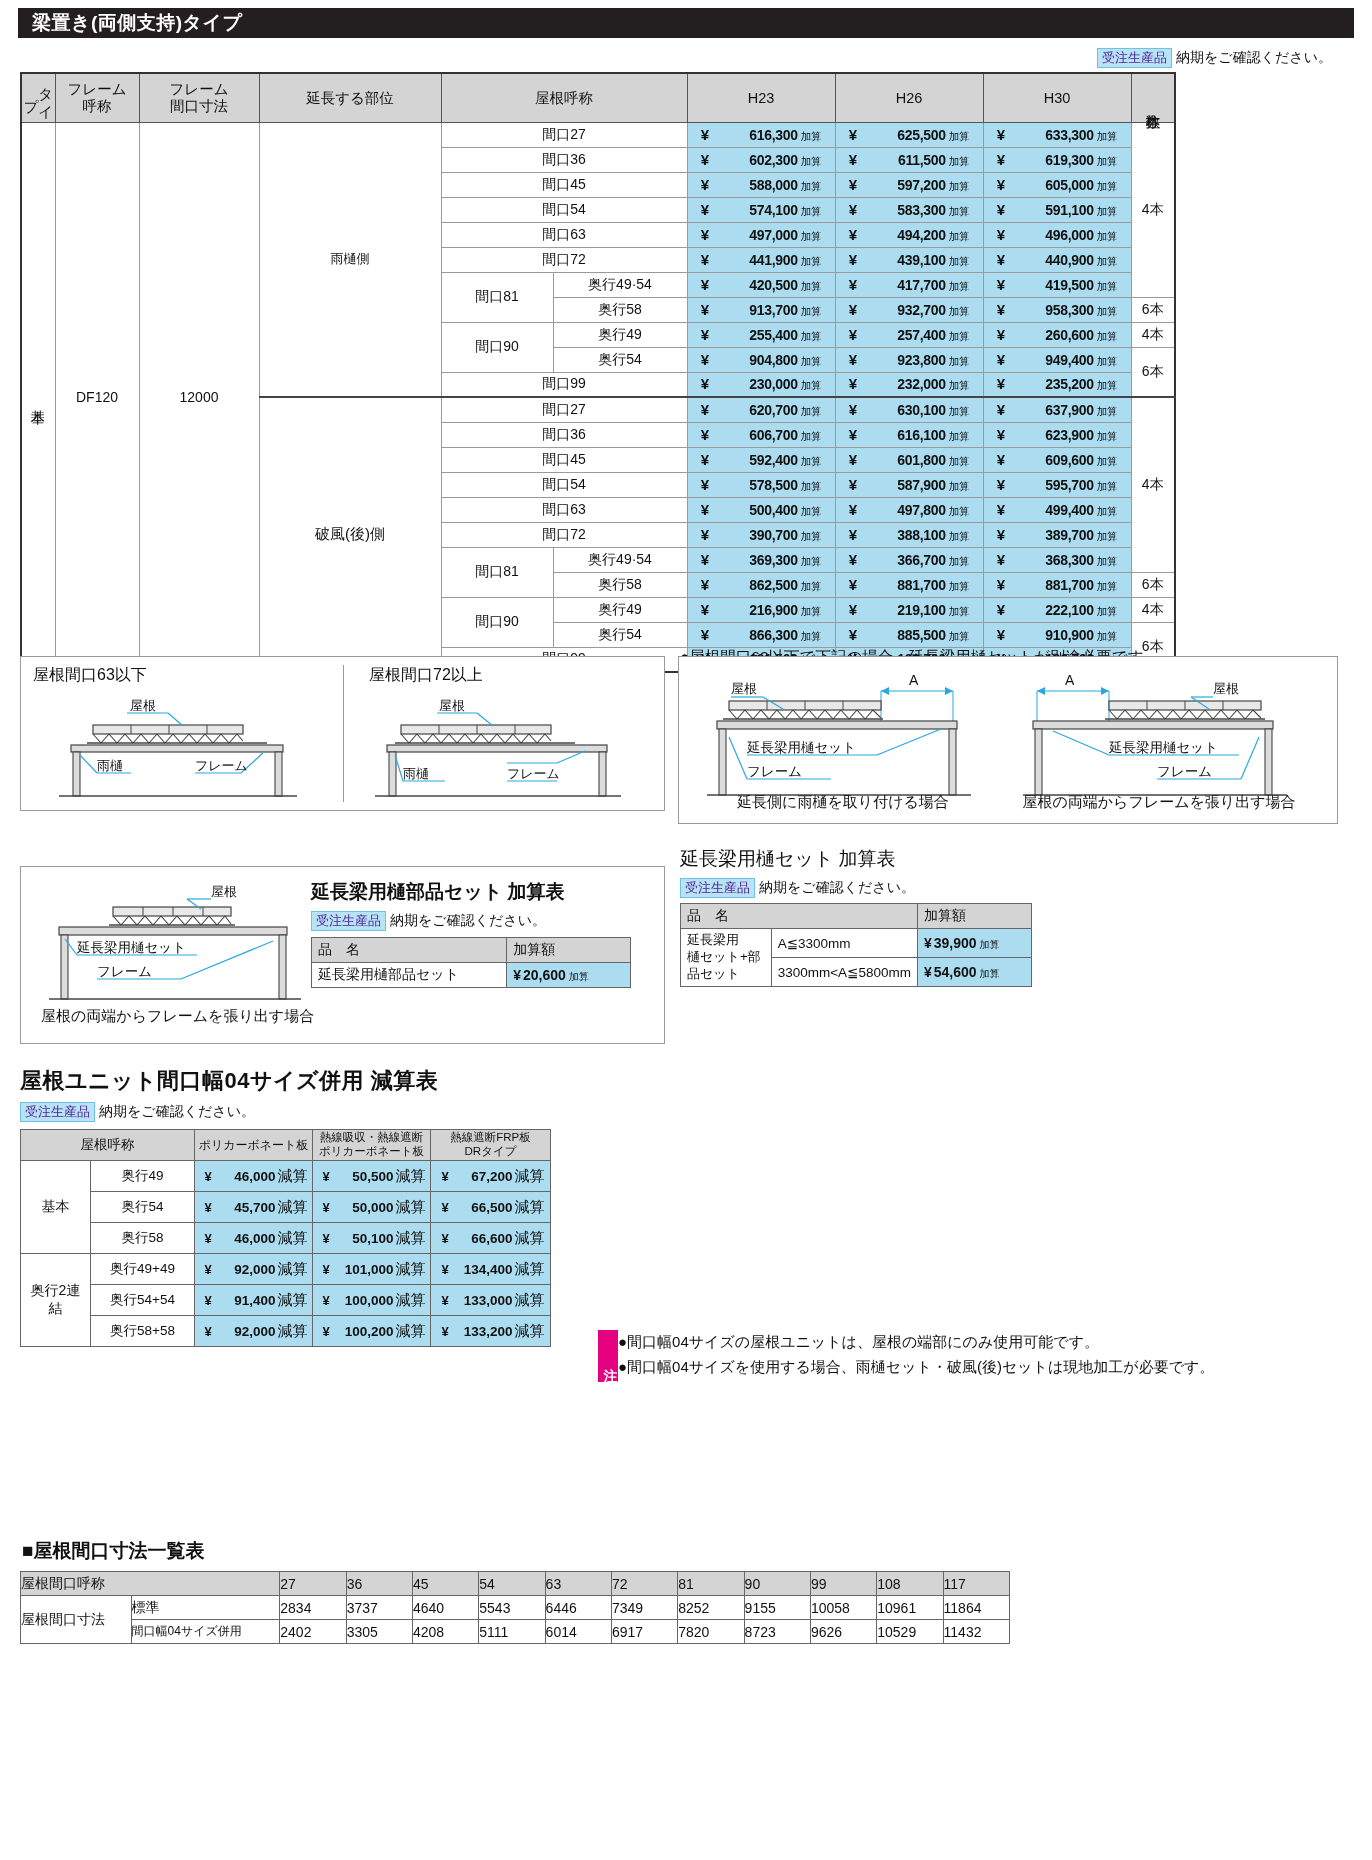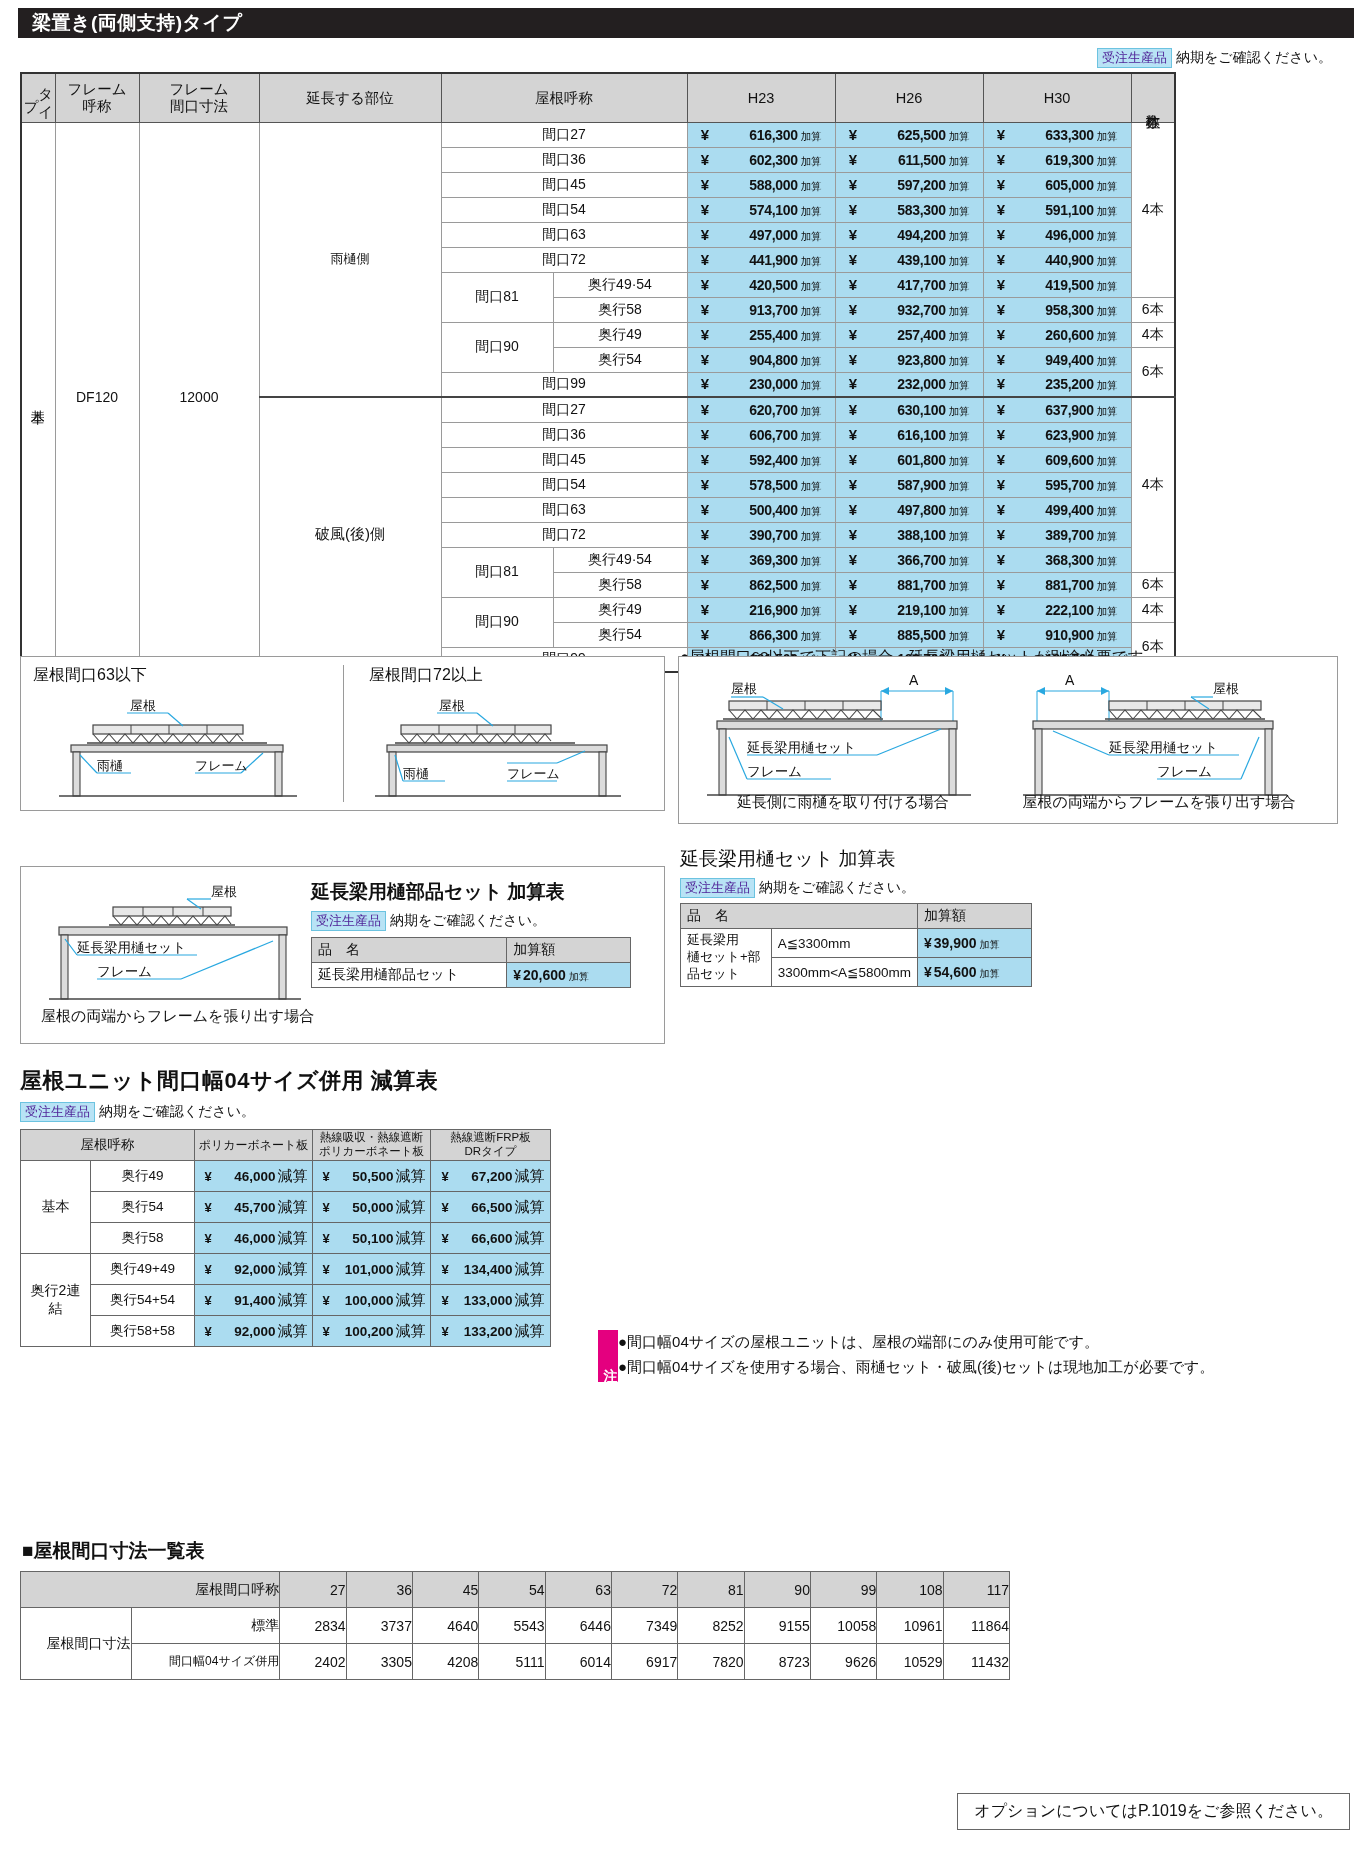--- a/index.html
+++ b/index.html
@@ -105,21 +105,21 @@
     background:#e4007f; color:#fff; font-size:14px; font-weight:bold;
     width:20px; padding:3px 0; text-align:center; line-height:1.1;
     writing-mode: vertical-rl; text-orientation: upright; height:52px;
   }
   .caution-text { font-size:15px; line-height:1.65; }
 
   
   .dim-h { font-size:19px; font-weight:bold; margin:0 0 7px 2px; }
   .dim-tbl { table-layout:fixed; width:990px; }
   .dim-tbl th, .dim-tbl td {
-    border:1px solid #666; font-size:14px; text-align:right; height:36px; padding:0;
+    border:1px solid #666; font-size:14px; text-align:left; height:24px; padding:0;
   }
   .dim-tbl th { background:#d4d4d4; font-weight:normal; }
 
   
   .footer-note {
     position:absolute; right:22px; bottom:38px;
     border:1px solid #666; padding:7px 16px; font-size:16px; background:#fff;
   }
 
   
@@ -651,15 +651,14 @@
             <td>7820</td>
             <td>8723</td>
             <td>9626</td>
             <td>10529</td>
             <td>11432</td>
           </tr>
         </tbody>
     </table>
   </div>
 
-  <div class="footer-note">オプションについてはP.1019をご参照ください。</div>
 
 </div>
 
 </body></html>

